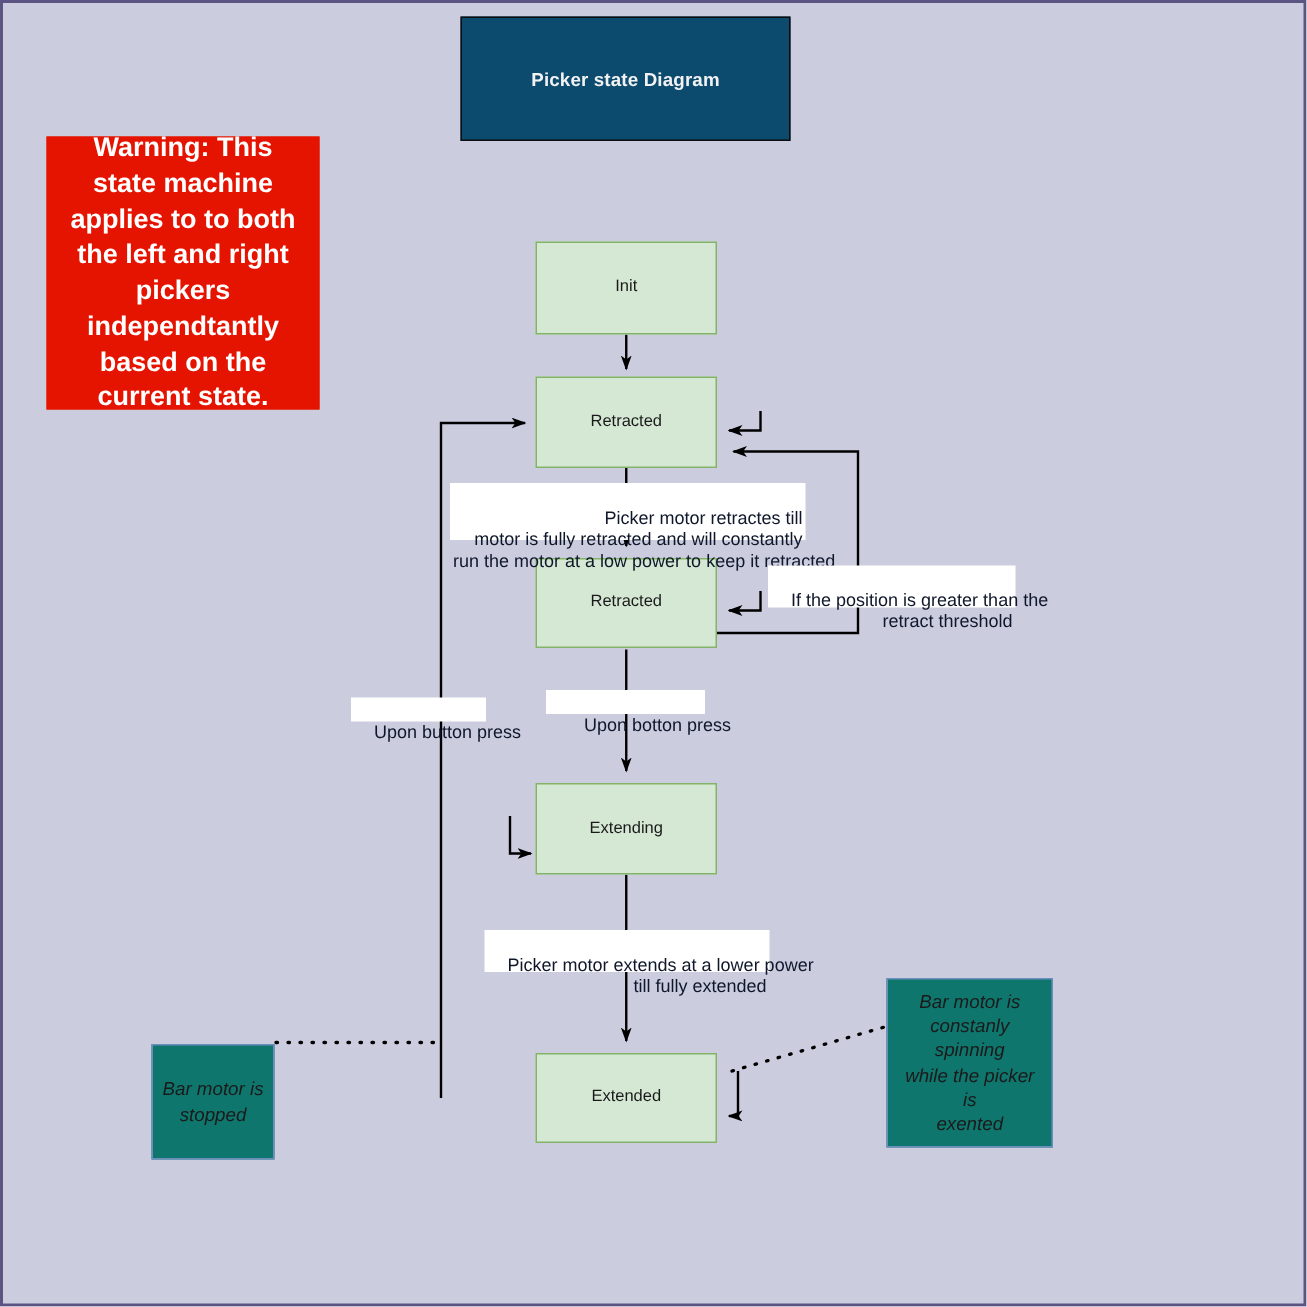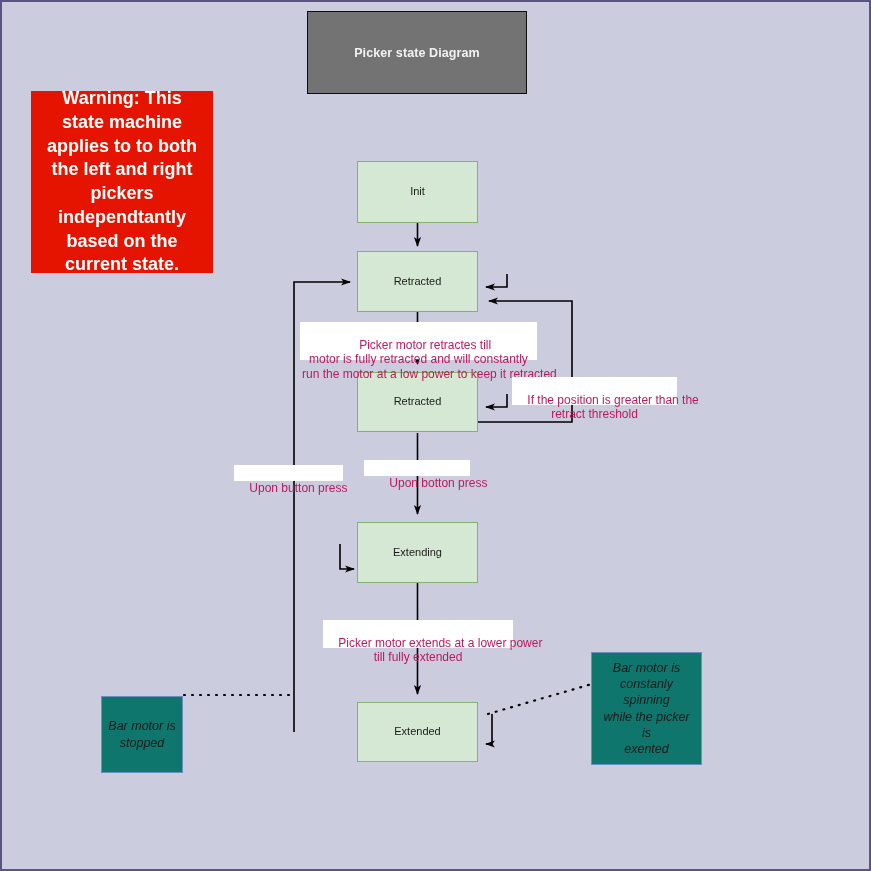--- a/index.html
+++ b/index.html
@@ -42,21 +42,21 @@
   .state {
     background: #d5e8d4;
     border: 1px solid #82b366;
     color: #1a1a1a;
     font-size: 11px;
     line-height: 1.25;
   }
 
   
   .title-banner {
-    background: #737373;
+    background: #0c4a6e;
     border: 1px solid #0d0d0d;
     color: #f2f2f2;
     font-size: 12.5px;
     font-weight: bold;
     letter-spacing: 0.1px;
   }
 
   
   .warning {
     background: #e51400;
@@ -76,24 +76,24 @@
     font-size: 12.5px;
     line-height: 1.3;
     padding: 0 6px;
     font-style: italic;
   }
 
   
   .edge-label {
     position: absolute;
     background: #ffffff;
-    color: #be185d;
+    color: #0f172a;
     font-size: 12px;
     line-height: 1.22;
-    text-align: center;
+    text-align: right;
     box-sizing: border-box;
     white-space: pre;
     padding: 1px 2px;
   }
 </style>
 </head>
 <body>
 
 <div id="canvas">
 
@@ -177,21 +177,21 @@
     <span>Picker motor retractes till
 motor is fully retracted and will constantly
 run the motor at a low power to keep it retracted</span>
   </div>
 
   <div class="edge-label" style="left:510px; top:375px; width:165px; height:28px;">
     <span>If the position is greater than the
 retract threshold</span>
   </div>
 
-  <div class="edge-label" style="left:232px; top:463px; width:109px; height:16px;">
+  <div class="edge-label" style="left:232px; top:463px; width:90px; height:16px;">
     <span>Upon button press</span>
   </div>
 
   <div class="edge-label" style="left:362px; top:458px; width:106px; height:16px;padding-left:12px;">
     <span>Upon botton press</span>
   </div>
 
   <div class="edge-label" style="left:321px; top:618px; width:190px; height:28px;">
     <span>Picker motor extends at a lower power
 till fully extended</span>

